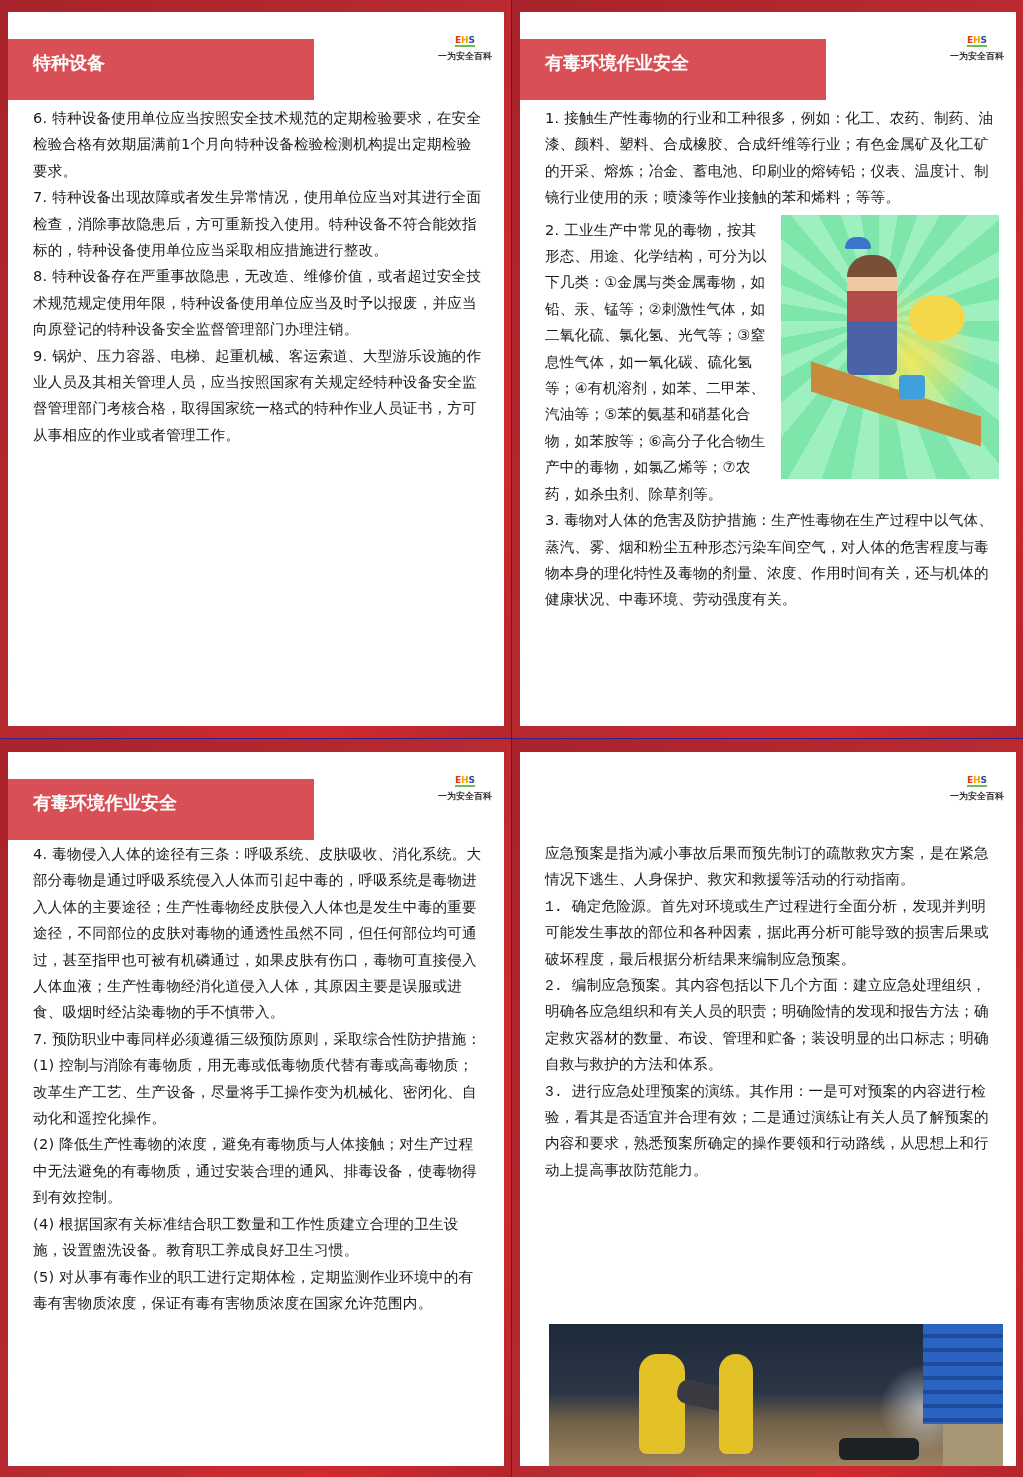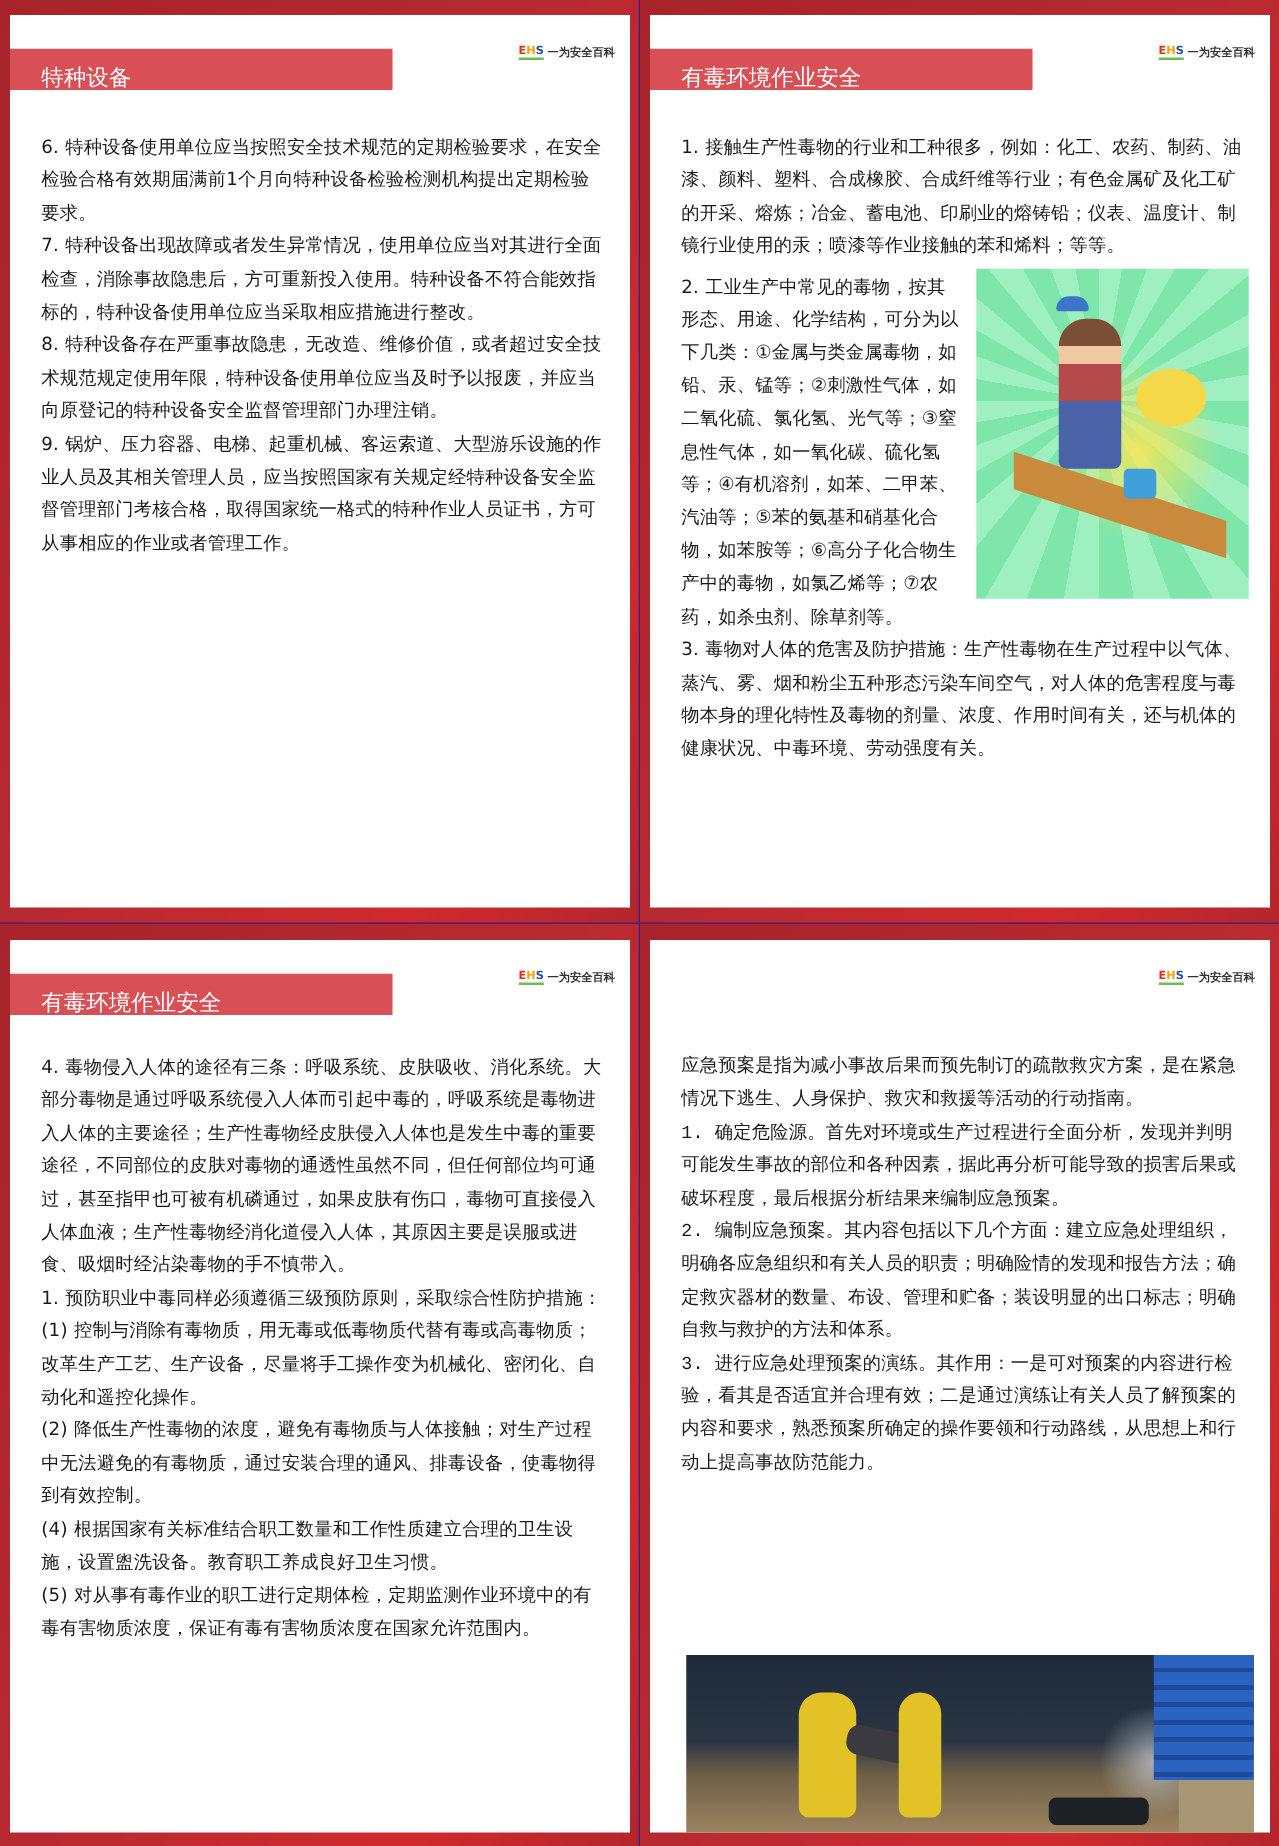--- a/index.html
+++ b/index.html
@@ -9,28 +9,28 @@
     font-family: "DejaVu Sans", "Liberation Sans", sans-serif;
   }
   .sheet {
     position:absolute; background:linear-gradient(120deg,#a8232b 0%,#b82a31 50%,#d02a2f 80%,#b3262c 100%);
   }
   .card {
     position:absolute; background:#ffffff; overflow:hidden;
   }
   .brand {
     position:absolute; top:24px; right:12px; font-size:9px; color:#333; letter-spacing:0;
-    display:flex; align-items:center; gap:3px; font-weight:bold;
+    display:flex; align-items:center; gap:3px; font-weight:bold;flex-direction:column;
   }
   .brand .ehs { font-size:9px; font-weight:bold; }
   .brand .ehs .e{color:#e0301e}.brand .ehs .h{color:#f2a300}.brand .ehs .s{color:#2b4aa8}
   .brand .ehs { border-bottom:2px solid #6cc04a; line-height:9px; }
   .title-bar {
-    position:absolute; left:0; top:27px; width:306px; height:33px;
-    background:#d84f55; color:#fff; font-weight:normal; font-size:18px;
+    position:absolute; left:0; top:27px; width:306px; height:61px;
+    background:#d84f55; color:#fff; font-weight:bold; font-size:18px;
     line-height:47px; padding-left:25px; box-sizing:border-box;
   }
   .body-text {
     position:absolute; left:25px; right:18px; top:93px;
     font-size:14.6px; line-height:26.4px; color:#1a1a1a; letter-spacing:0.2px;
   }
   .body-text p { margin:0; }
   .flow-img {
     float:right; width:218px; height:264px; margin:4px -1px 8px 12px;
     background:
@@ -121,21 +121,21 @@
 </div>
 
 <div class="card" style="left:8px;top:752px;width:496px;height:714px;">
   <div class="brand">
     <span class="ehs"><span class="e">E</span><span class="h">H</span><span class="s">S</span></span>
     <span>一为安全百科</span>
   </div>
   <div class="title-bar">有毒环境作业安全</div>
   <div class="body-text" style="top:89px;">
     <p>4. 毒物侵入人体的途径有三条：呼吸系统、皮肤吸收、消化系统。大部分毒物是通过呼吸系统侵入人体而引起中毒的，呼吸系统是毒物进入人体的主要途径；生产性毒物经皮肤侵入人体也是发生中毒的重要途径，不同部位的皮肤对毒物的通透性虽然不同，但任何部位均可通过，甚至指甲也可被有机磷通过，如果皮肤有伤口，毒物可直接侵入人体血液；生产性毒物经消化道侵入人体，其原因主要是误服或进食、吸烟时经沾染毒物的手不慎带入。</p>
-    <p>1. 预防职业中毒同样必须遵循三级预防原则，采取综合性防护措施：</p>
+    <p>7. 预防职业中毒同样必须遵循三级预防原则，采取综合性防护措施：</p>
     <p>(1) 控制与消除有毒物质，用无毒或低毒物质代替有毒或高毒物质；改革生产工艺、生产设备，尽量将手工操作变为机械化、密闭化、自动化和遥控化操作。</p>
     <p>(2) 降低生产性毒物的浓度，避免有毒物质与人体接触；对生产过程中无法避免的有毒物质，通过安装合理的通风、排毒设备，使毒物得到有效控制。</p>
     <p>(4) 根据国家有关标准结合职工数量和工作性质建立合理的卫生设施，设置盥洗设备。教育职工养成良好卫生习惯。</p>
     <p>(5) 对从事有毒作业的职工进行定期体检，定期监测作业环境中的有毒有害物质浓度，保证有毒有害物质浓度在国家允许范围内。</p>
   </div>
 </div>
 
 <div class="card" style="left:520px;top:752px;width:496px;height:714px;">
   <div class="brand">
     <span class="ehs"><span class="e">E</span><span class="h">H</span><span class="s">S</span></span>

